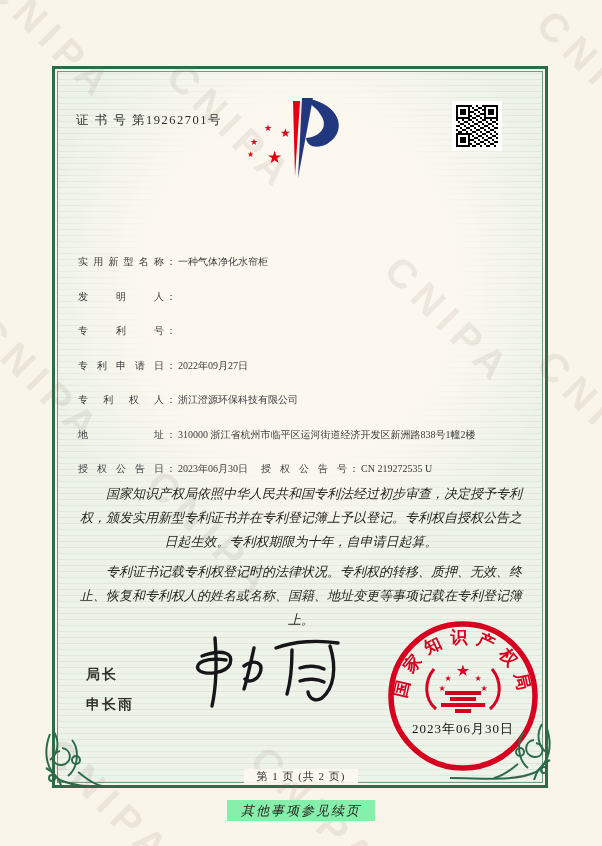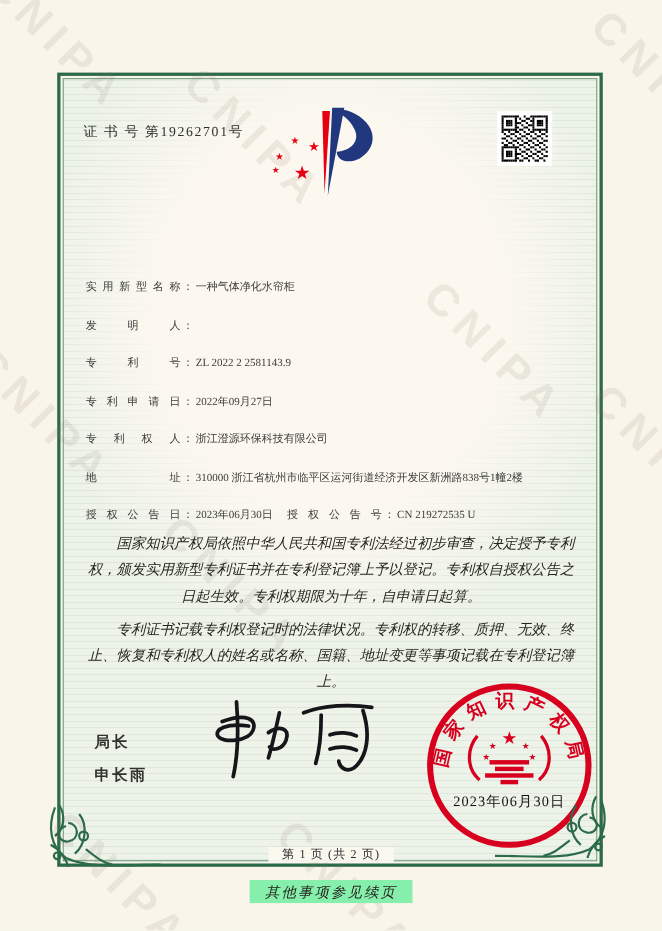--- a/index.html
+++ b/index.html
@@ -583,21 +583,20 @@
       <span class="fcolon">：</span>
       <span class="fvalue">一种气体净化水帘柜</span>
     </div>
     <div class="frow">
       <span class="flabel">发明人</span>
       <span class="fcolon">：</span>
     </div>
     <div class="frow">
       <span class="flabel">专利号</span>
       <span class="fcolon">：</span>
-      <span class="fvalue">ZL 2022 2 2581143.9</span>
     </div>
     <div class="frow">
       <span class="flabel">专利申请日</span>
       <span class="fcolon">：</span>
       <span class="fvalue">2022年09月27日</span>
     </div>
     <div class="frow">
       <span class="flabel">专利权人</span>
       <span class="fcolon">：</span>
       <span class="fvalue">浙江澄源环保科技有限公司</span>

